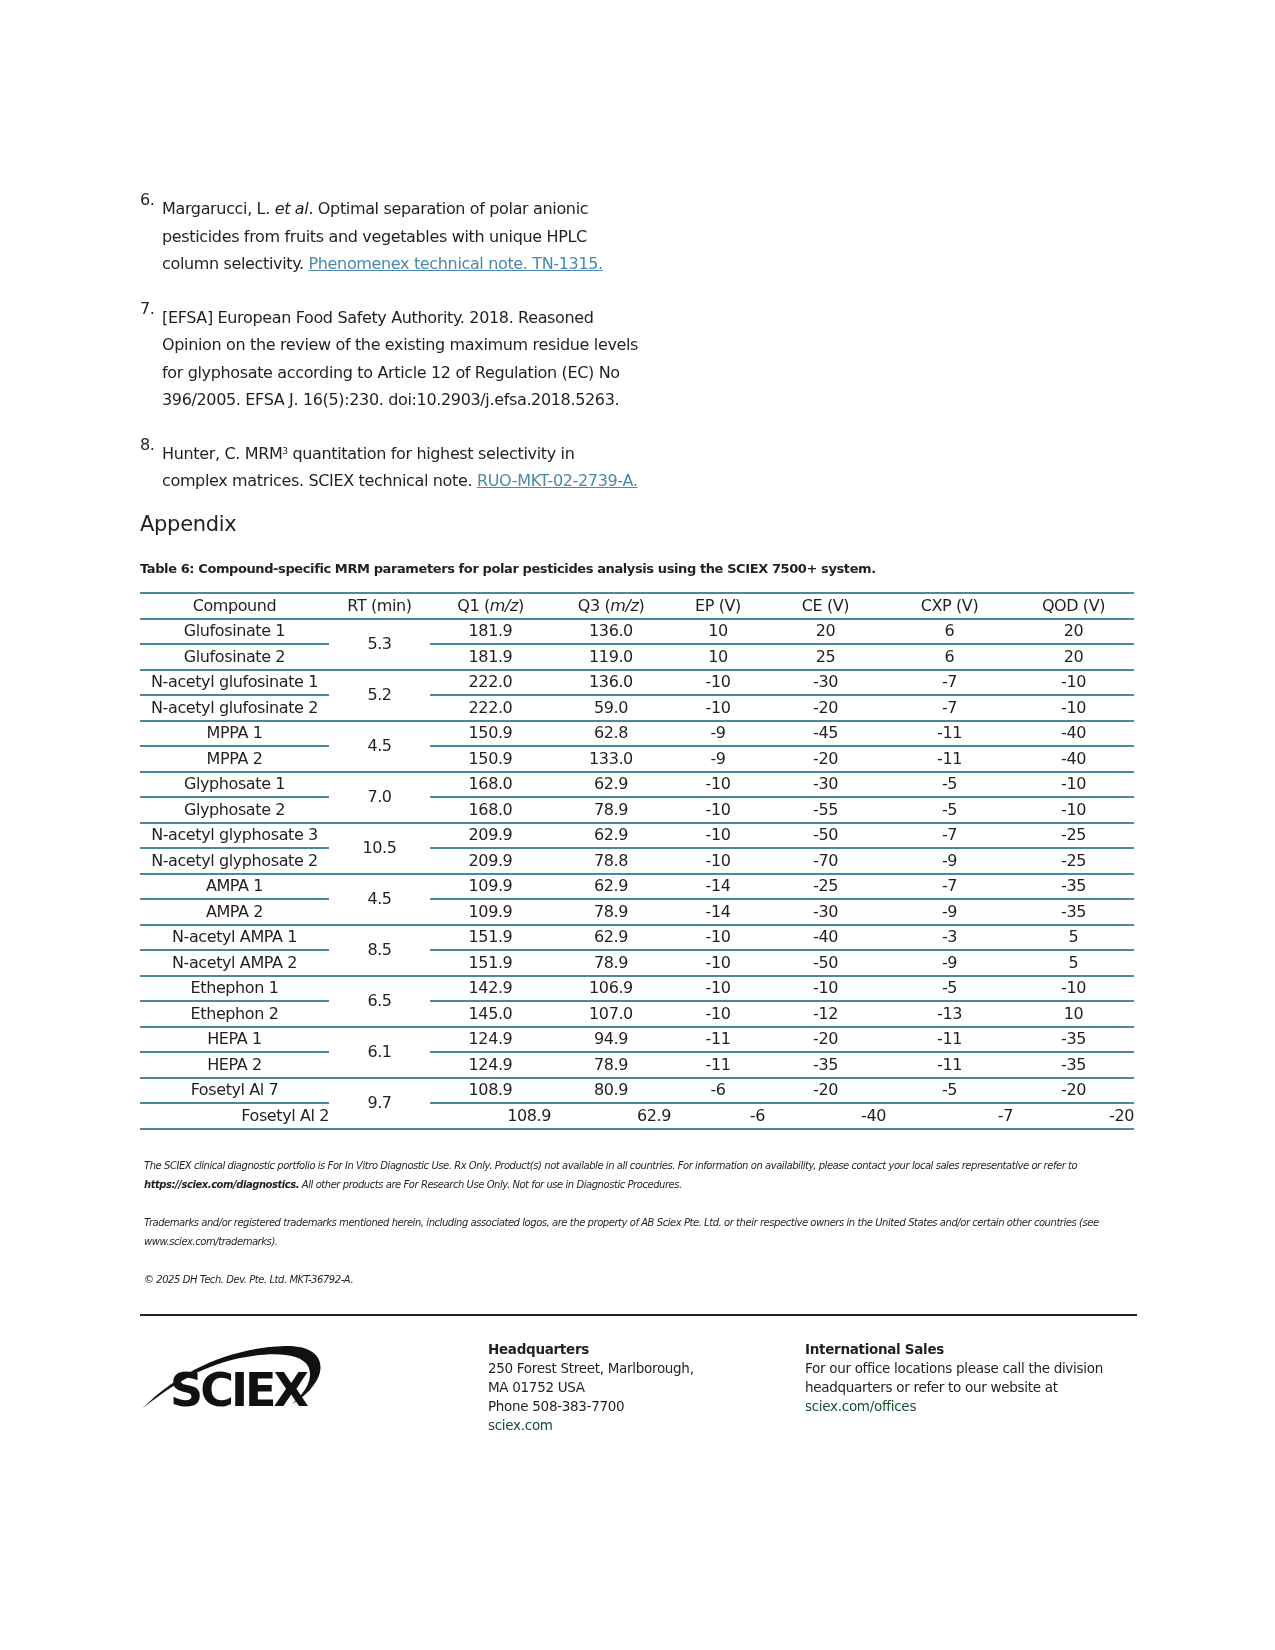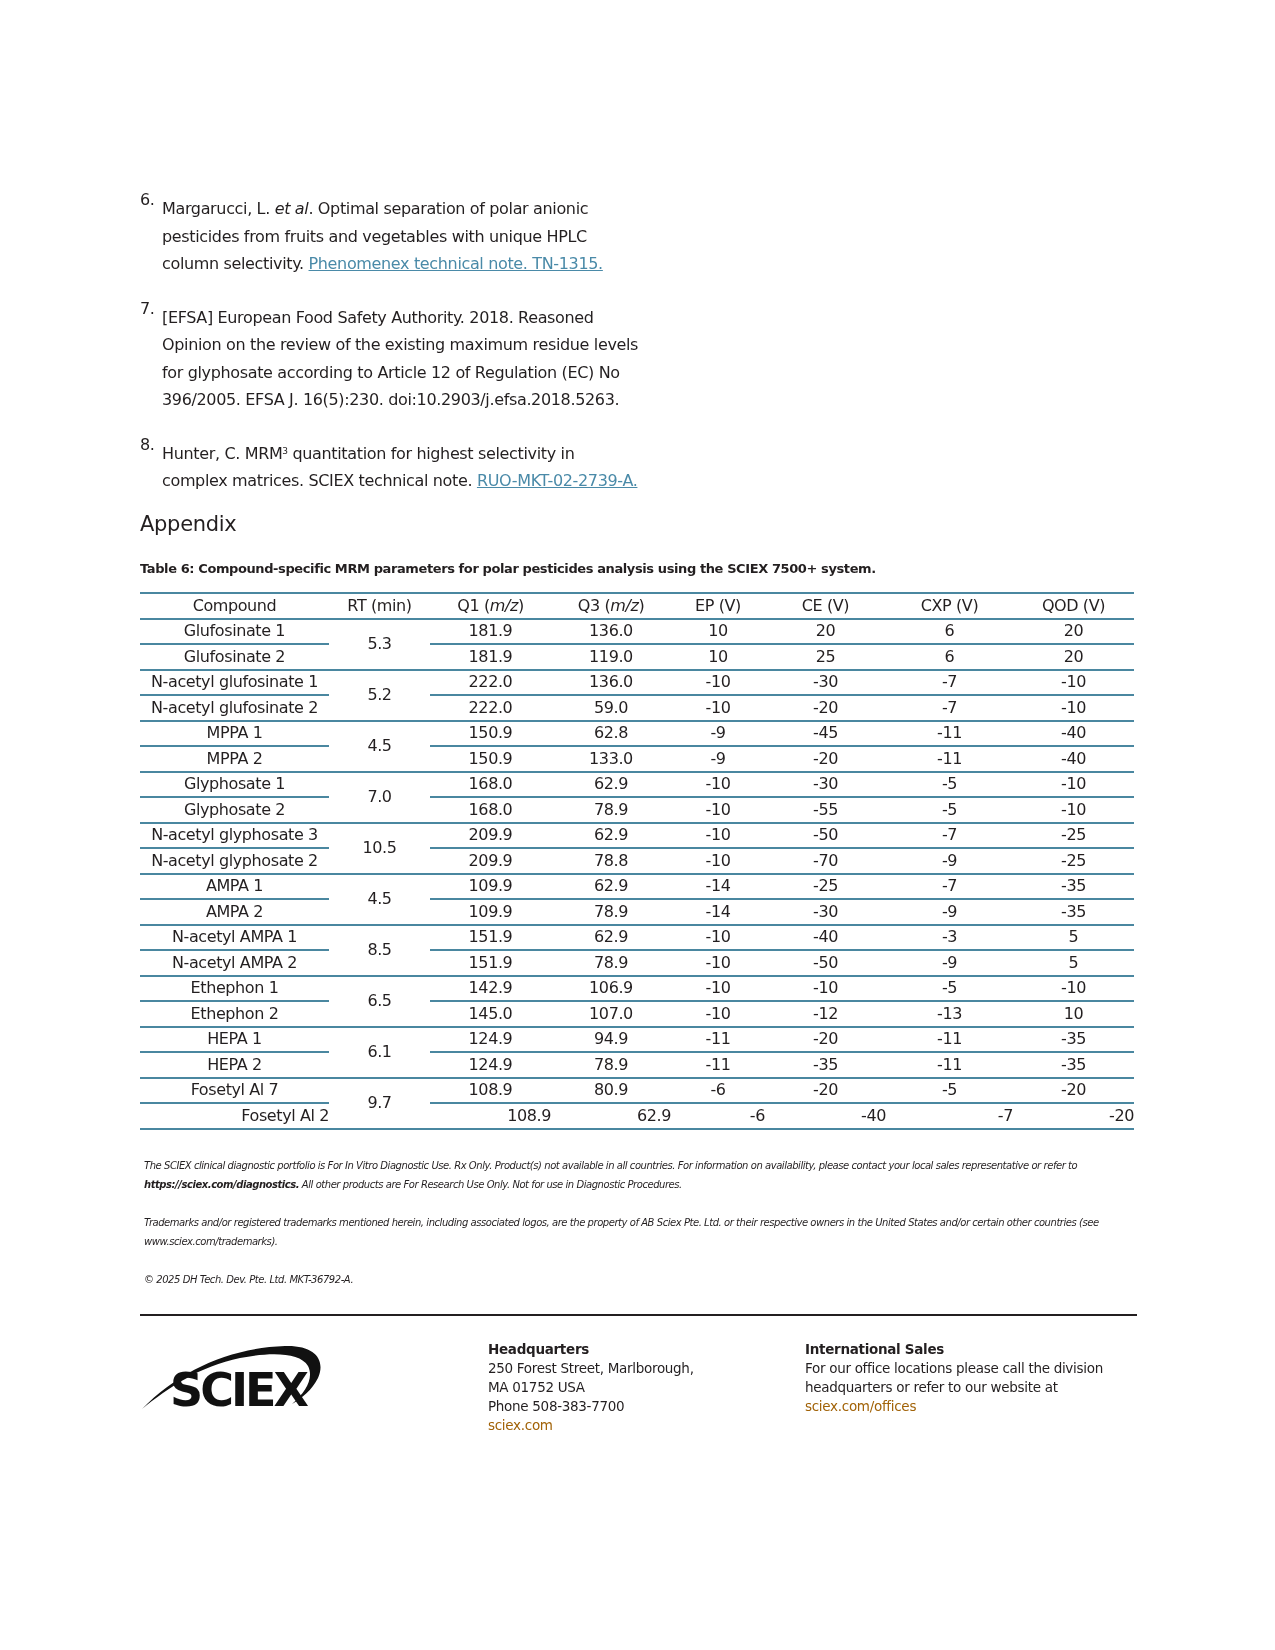--- a/index.html
+++ b/index.html
@@ -38,21 +38,21 @@
   .legal b { font-weight: bold; }
   .legal-1 { top: 1156px; }
   .legal-2 { top: 1213px; }
   .legal-3 { top: 1270px; }
 
   .footer-rule { position: absolute; left: 140px; top: 1314px; width: 997px; height: 0; border-top: 2px solid #231f20; }
 
   .logo { position: absolute; left: 140px; top: 1340px; width: 185px; height: 72px; }
   .footer-col { position: absolute; top: 1340px; font-size: 13.5px; line-height: 19px; letter-spacing: -0.3px; }
   .footer-col .head { font-weight: bold; }
-  .footer-col a { color: #a16207; text-decoration: none; }
+  .footer-col a { color: #14532d; text-decoration: none; }
   .hq { left: 488px; width: 280px; }
   .intl { left: 805px; width: 300px; }
 </style>
 </head>
 <body>
 
 <div class="refs">
   <div class="ref">
     <span class="num">6.</span>
     <span class="txt"><span>Margarucci, L.</span> <em>et al</em><span>. Optimal separation of polar anionic pesticides from fruits and vegetables with unique HPLC column selectivity. </span><a>Phenomenex technical note. TN-1315.</a></span>

